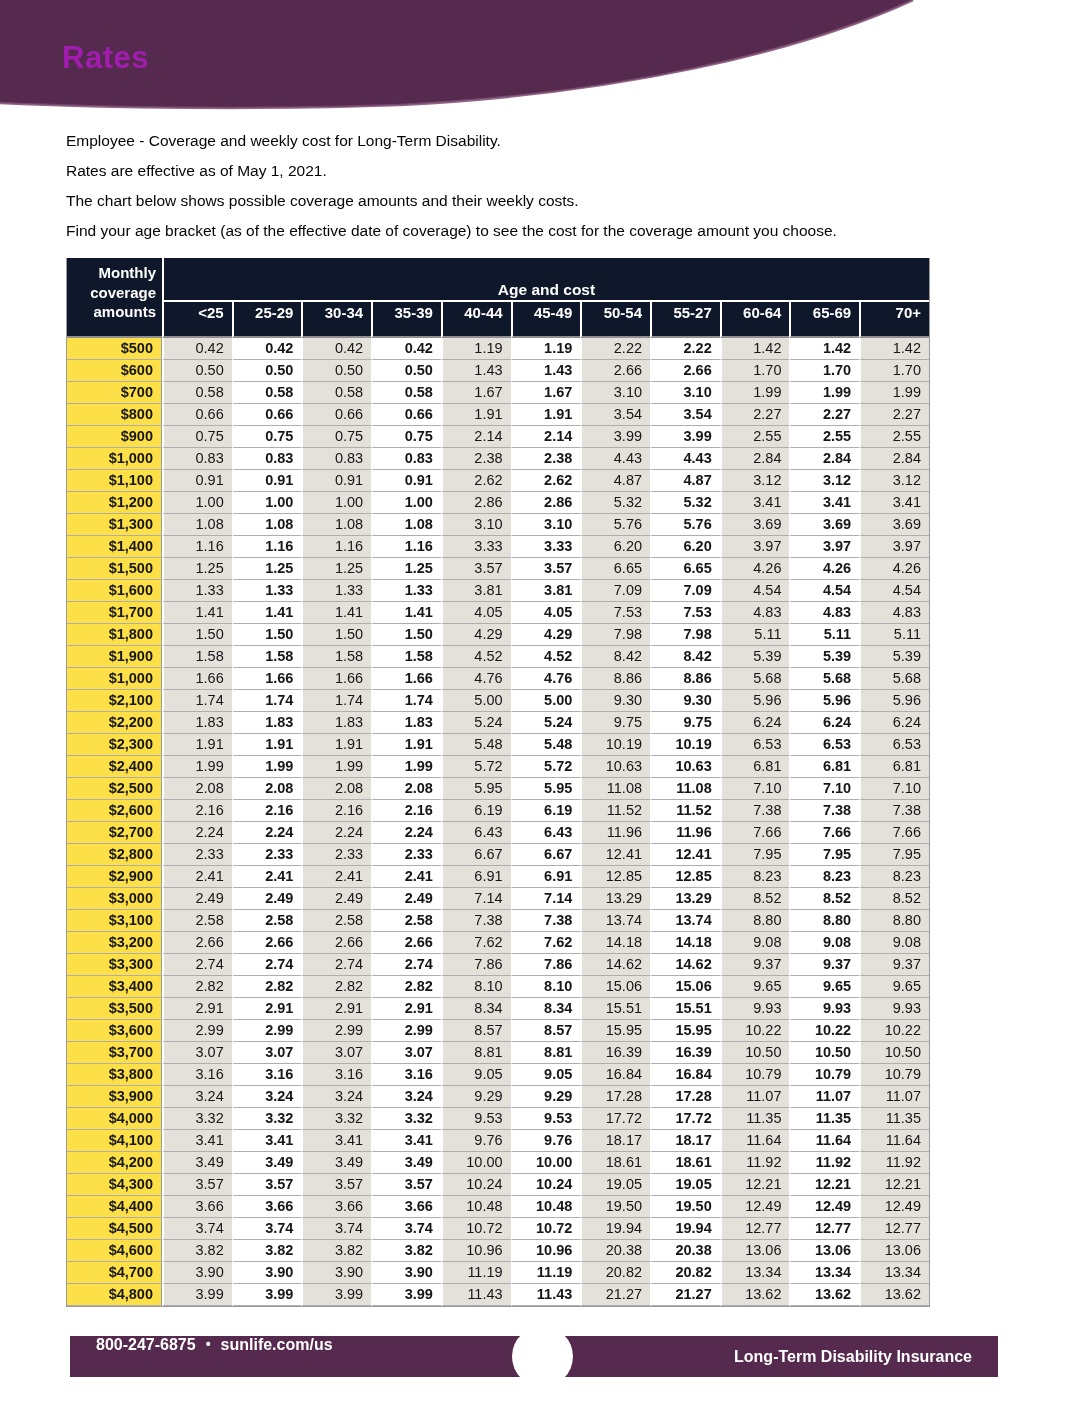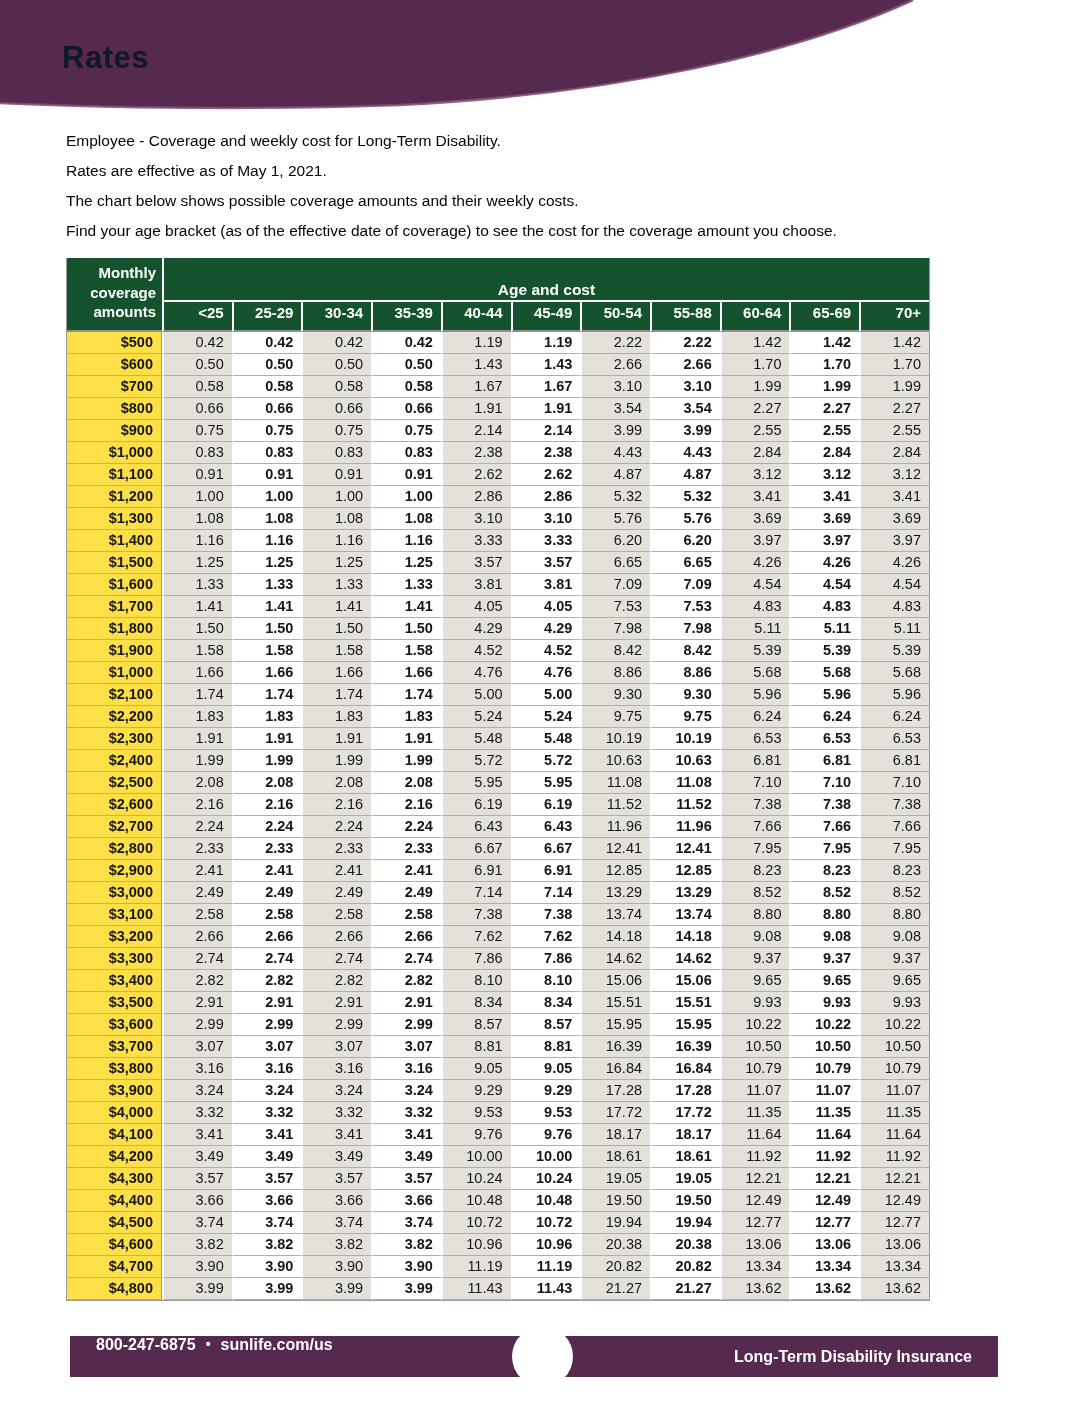--- a/index.html
+++ b/index.html
@@ -6,47 +6,47 @@
   .page {
     position:relative; width:1088px; height:1408px; background:#ffffff;
     font-family:"Liberation Sans","DejaVu Sans",sans-serif; overflow:hidden;
   }
 
   
   .header-wrap { position:absolute; top:0; left:0; width:1088px; height:130px; }
   .header-wrap svg { display:block; }
   .page-title {
     position:absolute; top:40px; left:62px; margin:0;
-    color:#0f172a; font-size:31px; font-weight:bold; letter-spacing:0.5px;
+    color:#a21caf; font-size:31px; font-weight:bold; letter-spacing:0.5px;
   }
 
   
   .intro { position:absolute; left:66px; top:126px; width:960px; color:#000; }
   .intro-line { font-size:15.5px; line-height:30px; color:#050505; }
   .intro-line .b { font-weight:normal; }
 
   
   .table-wrap { position:absolute; left:66px; top:258px; }
   table.rates {
     border-collapse:separate; border-spacing:0; table-layout:fixed; width:864px;
     border-left:1px solid #9a9a9a; border-right:1px solid #9a9a9a; border-bottom:1px solid #9a9a9a;
   }
-  table.rates th { background:#14532d; color:#ffffff; font-weight:bold; }
+  table.rates th { background:#0f172a; color:#ffffff; font-weight:bold; }
   th.corner {
     width:89px; text-align:right; vertical-align:top;
     padding:5px 6px 0 0; font-size:15px; line-height:19.5px;
     border-bottom:2px solid #8f8f8f;
   }
   th.group {
     text-align:center; font-size:15.5px; height:40px;
     vertical-align:bottom; 
     border-left:2px solid #ffffff; border-bottom:2px solid #ffffff;
   }
   th.age {
-    text-align:right; padding:1px 8px 8px 0; font-size:15px; height:19px;
+    text-align:right; padding:1px 8px 14px 0; font-size:15px; height:19px;
     border-left:2px solid #ffffff; border-bottom:2px solid #8f8f8f;
   }
   table.rates td {
     text-align:right; padding:0 8px 0 0; font-size:14.5px; height:21px;
     line-height:21px; border-bottom:1px solid #aeaeae; color:#161616;
   }
   td.amount { font-weight:bold; background:#fde047; border-right:1px solid #9a9a9a; padding-right:9px; font-size:15px; color:#000; }
   td.g { background:#e4e1db; border-left:2px solid #ffffff; font-weight:normal; }
   td.w { background:#ffffff; border-left:2px solid #ffffff; font-weight:bold; color:#000; }
 
@@ -101,21 +101,21 @@
           <th class="group" colspan="11">Age and cost</th>
         </tr>
         <tr id="age-row">
             <th class="age">&lt;25</th>
             <th class="age">25-29</th>
             <th class="age">30-34</th>
             <th class="age">35-39</th>
             <th class="age">40-44</th>
             <th class="age">45-49</th>
             <th class="age">50-54</th>
-            <th class="age">55-88</th>
+            <th class="age">55-27</th>
             <th class="age">60-64</th>
             <th class="age">65-69</th>
             <th class="age">70+</th>
           </tr>
       </thead>
       <tbody id="rates-body">
           <tr>
             <td class="amount">$500</td>
             <td class="g">0.42</td>
             <td class="w">0.42</td>

